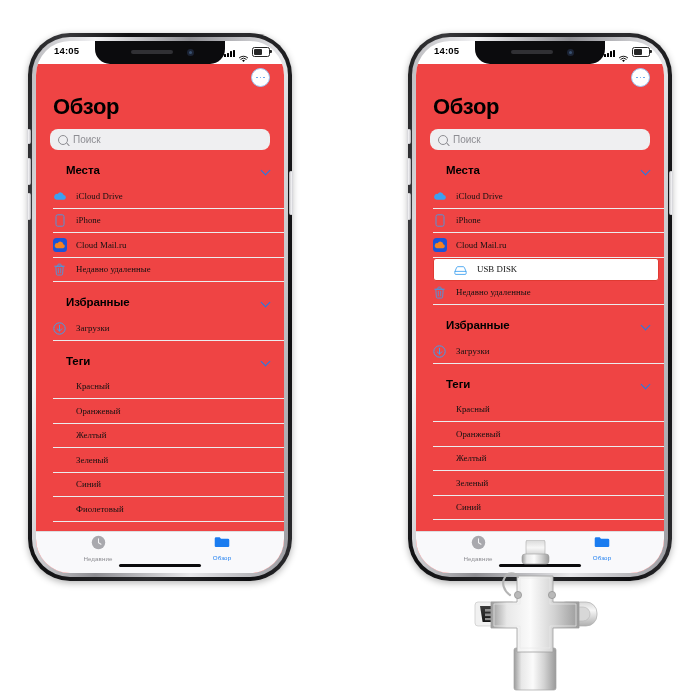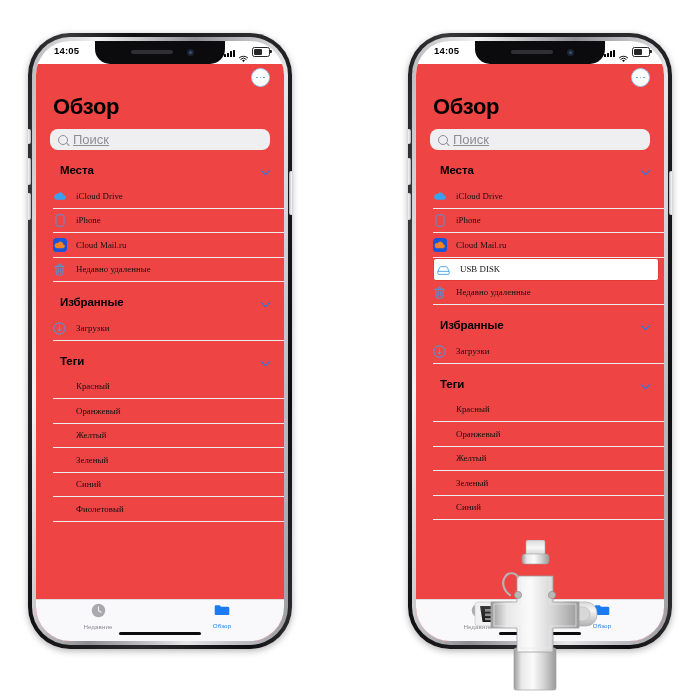--- a/index.html
+++ b/index.html
@@ -6,21 +6,21 @@
   body{
     width:687px;height:700px;
     background:#ffffff;
     font-family:"Liberation Sans", sans-serif;
     overflow:hidden;
     position:relative;
   }
   .stage{position:relative;width:687px;height:700px;}
 
   
-  .phone{position:absolute;width:264px;height:616px;}
+  .phone{position:absolute;width:264px;height:548px;}
   .phone .body{
     position:absolute;inset:0;
     background:linear-gradient(100deg,#1d1d1f 0%,#39393c 10%,#101012 28%,#2b2b2e 60%,#0d0d0f 88%,#313134 100%);
     border-radius:42px;
     box-shadow:0 2px 7px rgba(0,0,0,.30);
   }
   .phone .rim{
     position:absolute;left:4px;top:4px;right:4px;bottom:4px;
     border-radius:38px;
     background:linear-gradient(100deg,#b9b9bd 0%,#f2f2f4 18%,#8d8d92 45%,#e7e7ea 72%,#9a9a9f 100%);
@@ -71,40 +71,40 @@
   }
   .more-btn span{width:1.8px;height:1.8px;border-radius:50%;background:#5b9bea;display:block;}
   .page-title{font-size:22px;font-weight:bold;color:#000;margin:0 0 0 17px;letter-spacing:-.3px;line-height:26px;}
 
   .search{
     margin:9px 14px 0 14px;height:21px;background:#efeff1;border-radius:8px;
     display:flex;align-items:center;padding-left:8px;gap:5px;
   }
   .search .mag{width:8px;height:8px;border:1.2px solid #8e8e93;border-radius:50%;position:relative;flex:none;}
   .search .mag:after{content:"";position:absolute;right:-3px;bottom:-2px;width:4px;height:1.2px;background:#8e8e93;transform:rotate(45deg);border-radius:1px;}
-  .search .ph{font-size:13px;color:#8e8e93;text-decoration:underline;}
+  .search .ph{font-size:10px;color:#8e8e93;}
 
   .section-head{
     display:flex;align-items:center;justify-content:space-between;
-    padding:0 14px 0 24px;height:28px;margin-top:6px;
+    padding:0 14px 0 30px;height:28px;margin-top:6px;
   }
   .section-head .t{font-size:11.5px;font-weight:bold;color:#000;letter-spacing:-.1px;}
   .chev{width:8px;height:8px;position:relative;}
   .chev:before{content:"";position:absolute;left:0;top:1px;width:6px;height:6px;border-right:1.5px solid #1c7ded;border-bottom:1.5px solid #1c7ded;transform:rotate(45deg);}
 
   .row{
     display:flex;align-items:center;height:23.5px;margin-left:17px;padding-right:10px;
     border-bottom:.6px solid #ececee;position:relative;font-family:Liberation Serif, serif;
   }
   .row:last-child{border-bottom:.6px solid #ececee;}
   .row .ic{width:14px;height:14px;margin-right:9px;flex:none;position:relative;}
   .row .lb{font-size:8.8px;color:#111;letter-spacing:.05px;}
   .row.highlight{
     border:1.3px solid #e03a32;border-radius:3px;margin-right:5px;
-    height:21px;padding-left:3px;background:#fff;
+    height:21px;padding-left:20px;background:#fff;
   }
   .dot{width:8px;height:8px;border-radius:50%;margin:3px 0 0 3px;}
 
   .tabbar{
     position:absolute;left:0;right:0;bottom:0;height:38px;background:#f9f9fb;
     border-top:.6px solid #dededf;display:flex;align-items:flex-start;padding-top:3px;
   }
   .tab{flex:1;display:flex;flex-direction:column;align-items:center;gap:1px;}
   .tab .tl{font-size:6.2px;letter-spacing:.1px;}
   .tab.inactive .tl{color:#8e8e93;}

